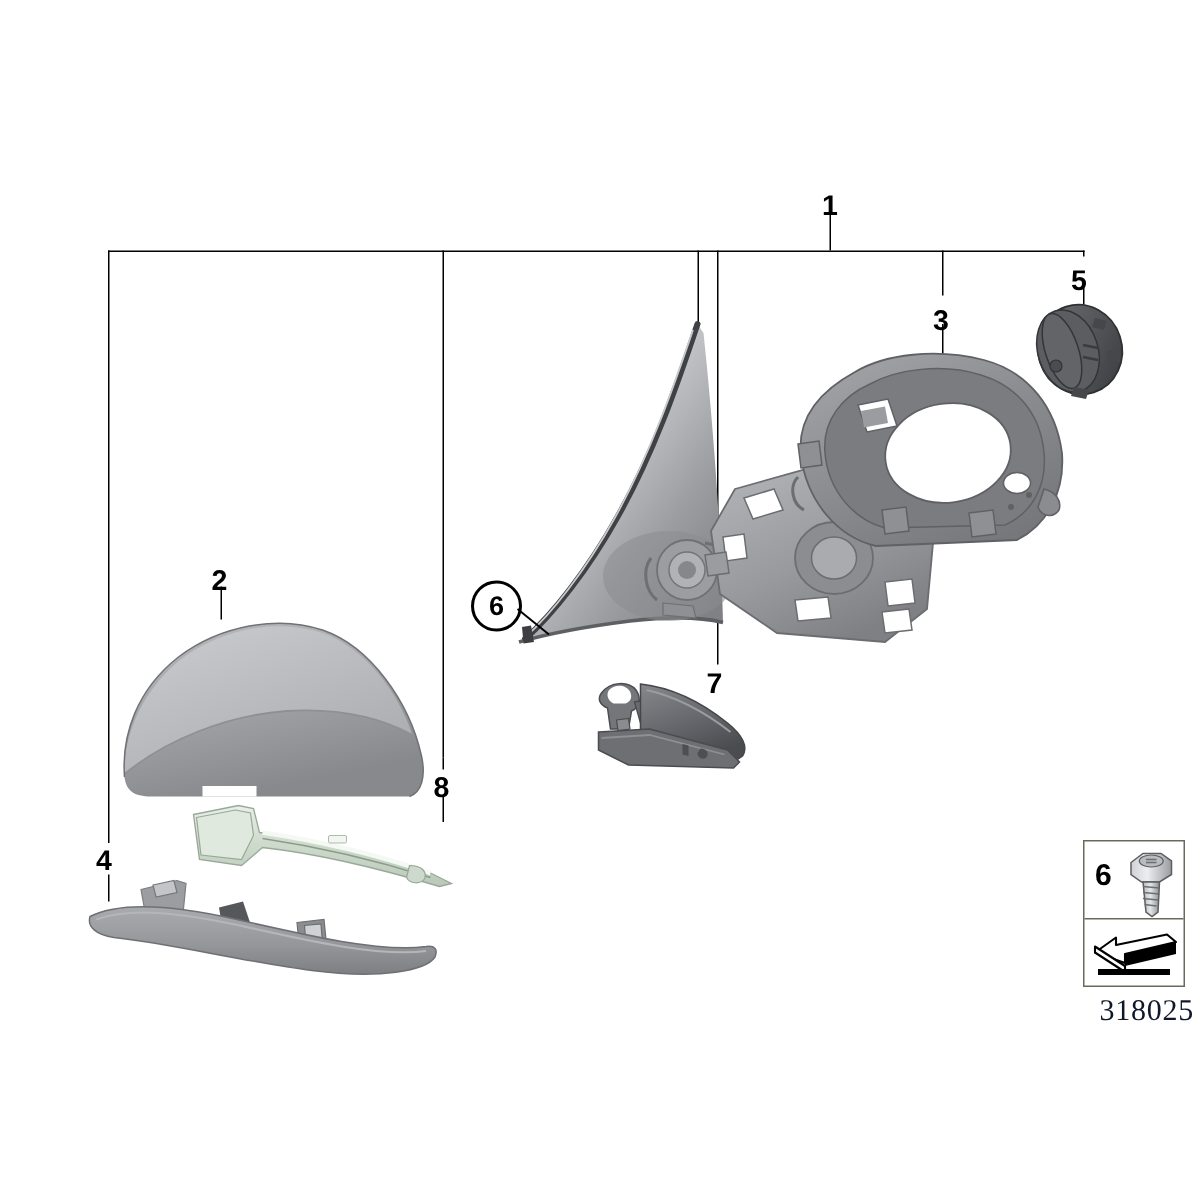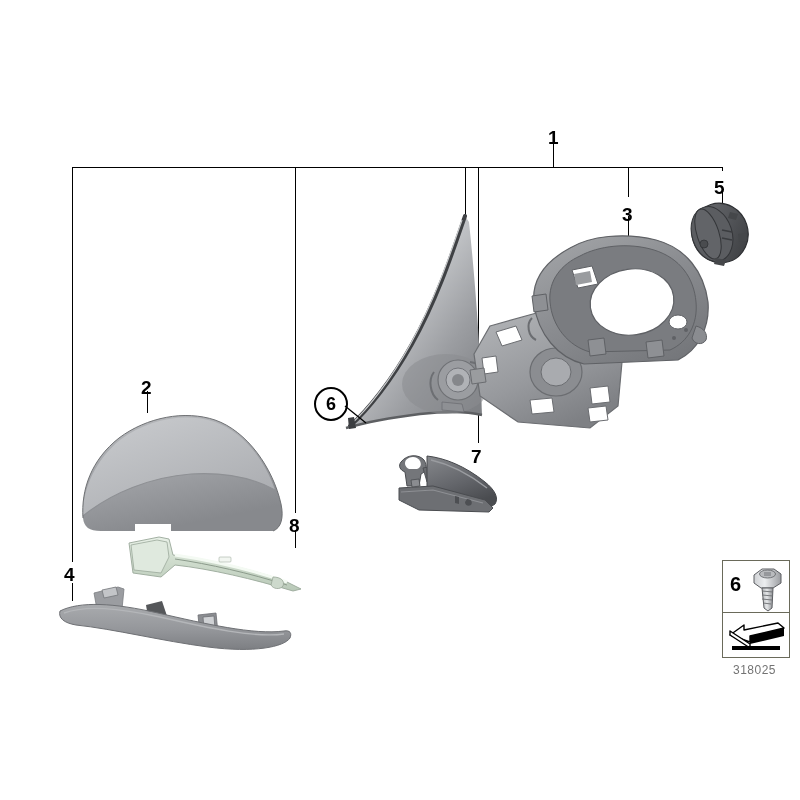--- a/index.html
+++ b/index.html
@@ -14,22 +14,22 @@
         font-weight:bold;font-size:18px;background:#fff;color:#000;}
 
   .ln{position:absolute;background:#000;}
   .lnh{height:1px;}
   .lnv{width:1px;}
 
   .legend{position:absolute;border:1px solid #6a6a5a;background:#fff;box-sizing:border-box;}
   .legend .cellA{position:absolute;left:0;top:0;right:0;height:52px;border-bottom:1px solid #6a6a5a;box-sizing:border-box;}
   .legend .cellB{position:absolute;left:0;top:52px;right:0;bottom:0;box-sizing:border-box;}
   .legend .lnum{position:absolute;left:7px;top:12px;font-weight:bold;font-size:20px;}
-  .partno{position:absolute;font-size:12px;letter-spacing:.5px;color:#737373;
-          font-family:Liberation Sans, sans-serif;}
+  .partno{position:absolute;font-size:20px;letter-spacing:.5px;color:#0f172a;
+          font-family:Liberation Serif, serif;}
 
   .art{position:absolute;}
   svg{display:block;overflow:visible;}
 </style>
 </head>
 <body>
 
 <div id="stage">
 
   <div class="ln lnh" style="left:72px;top:167px;width:651px;"></div>

